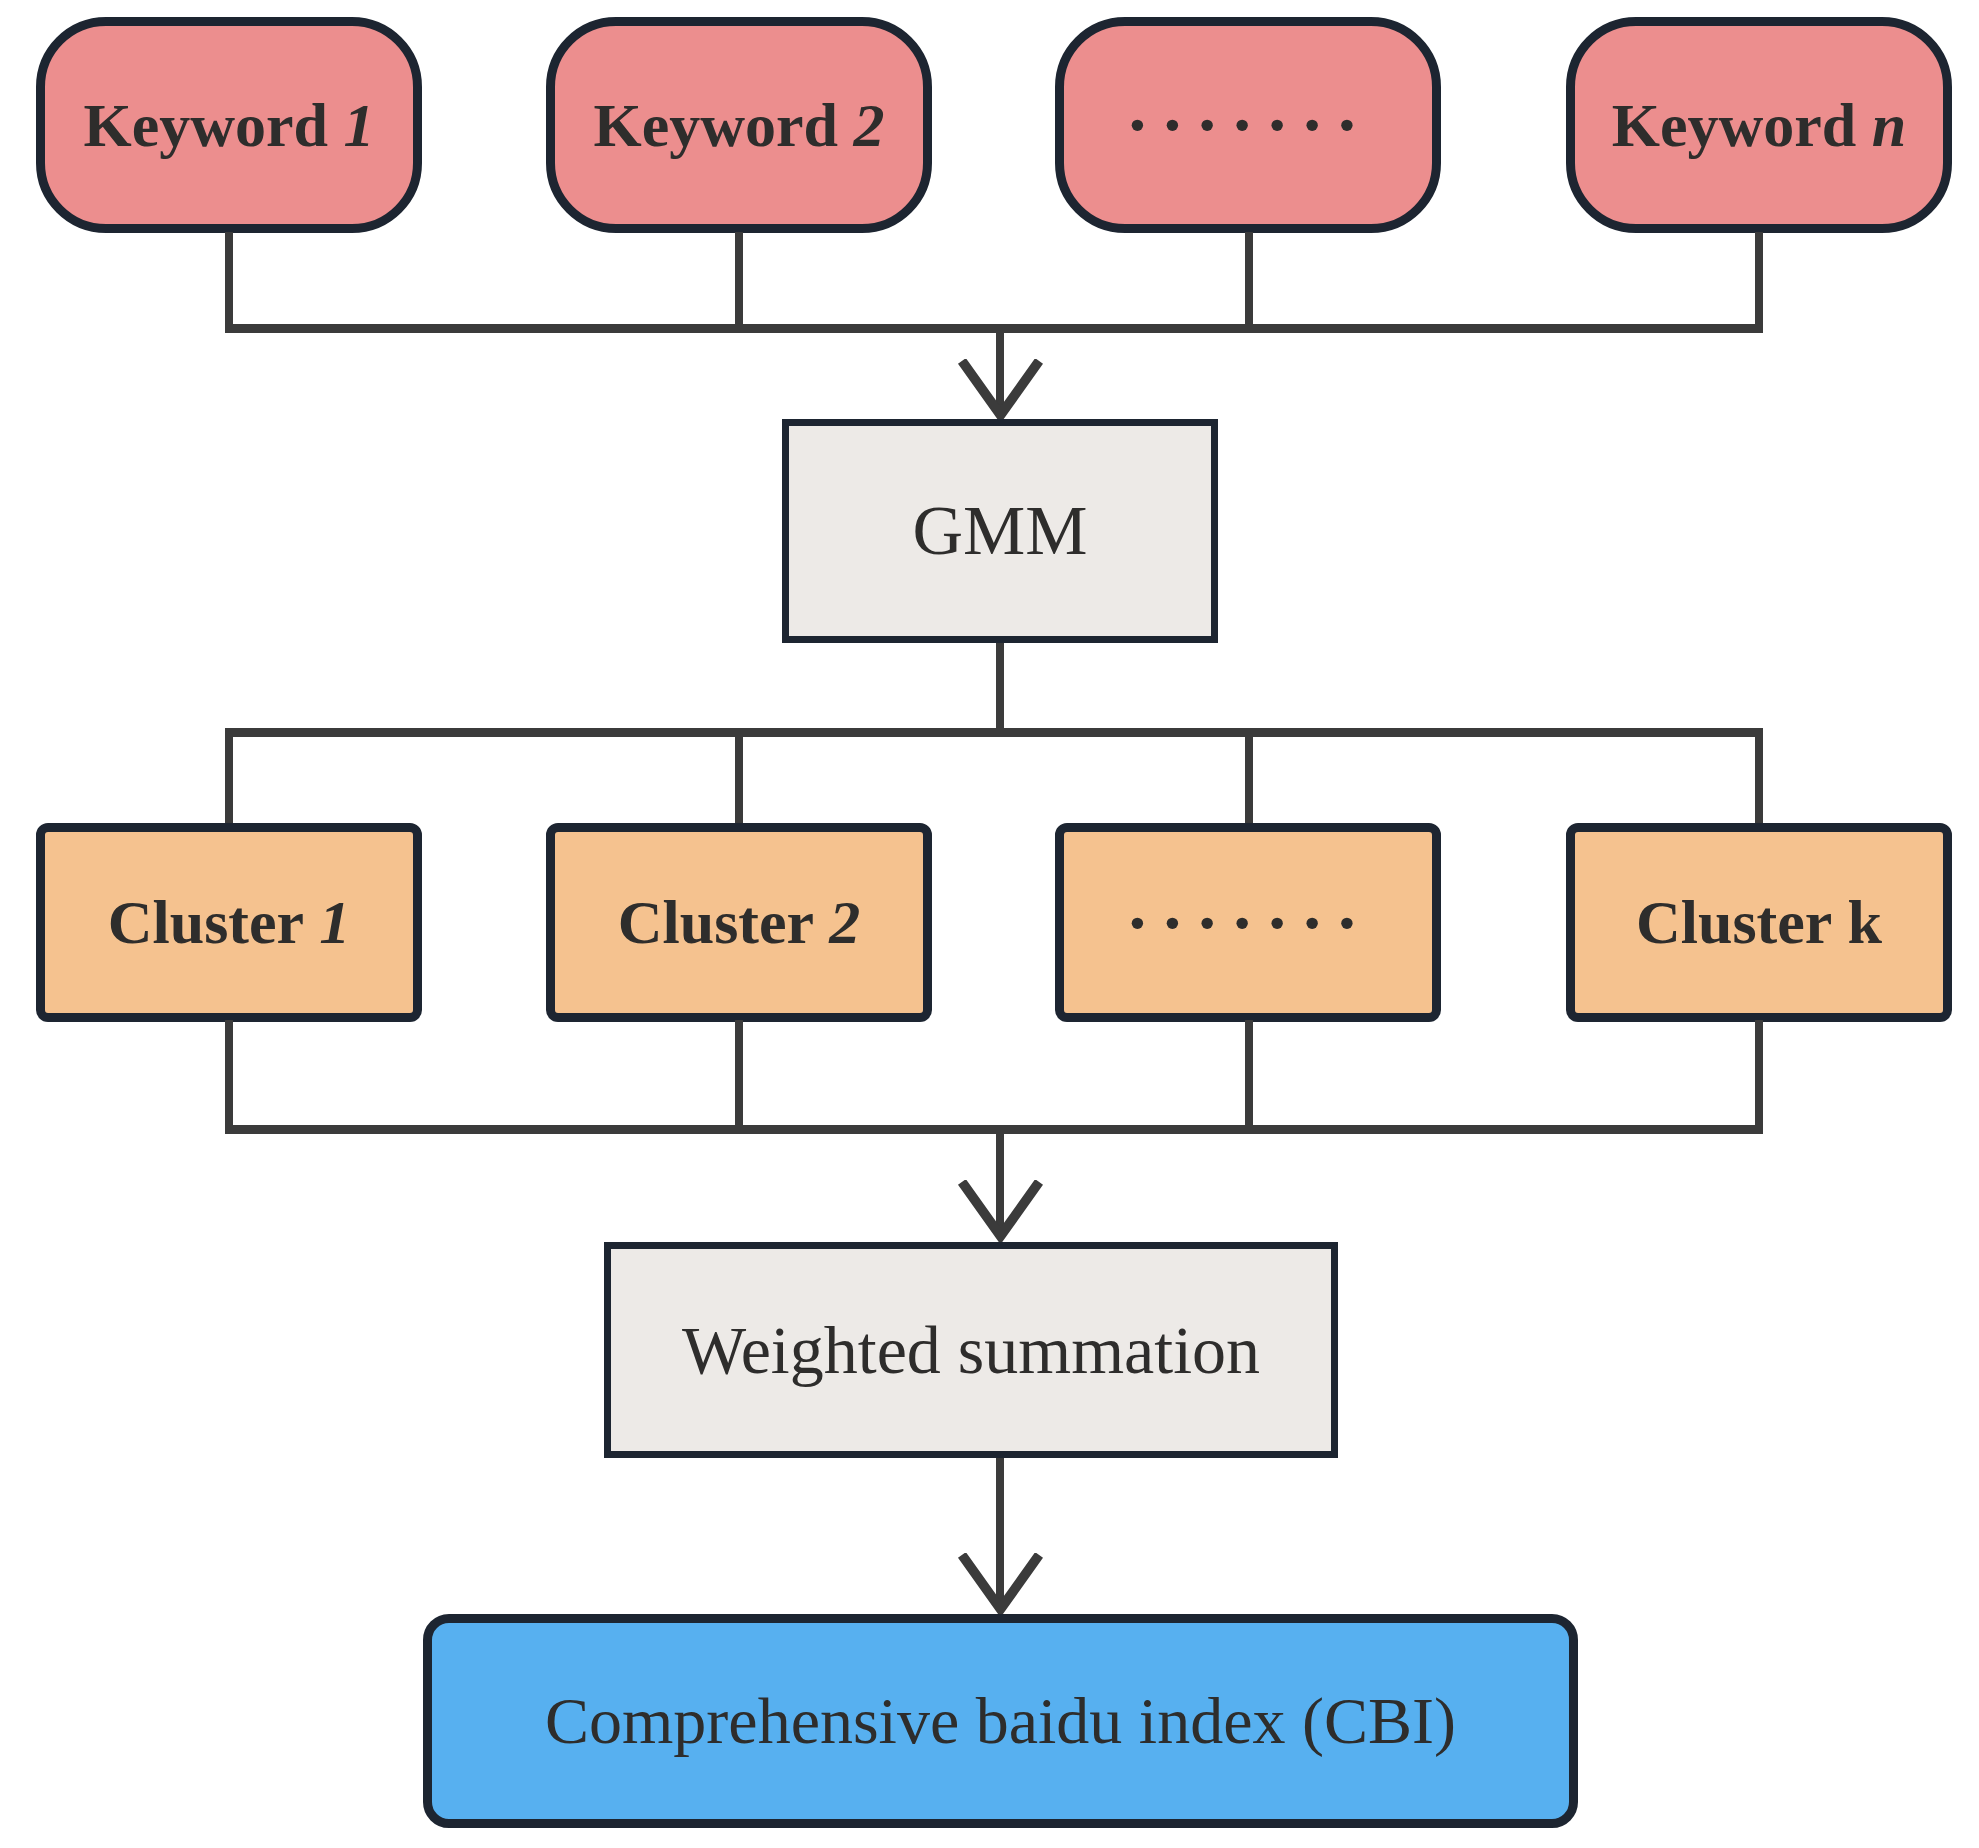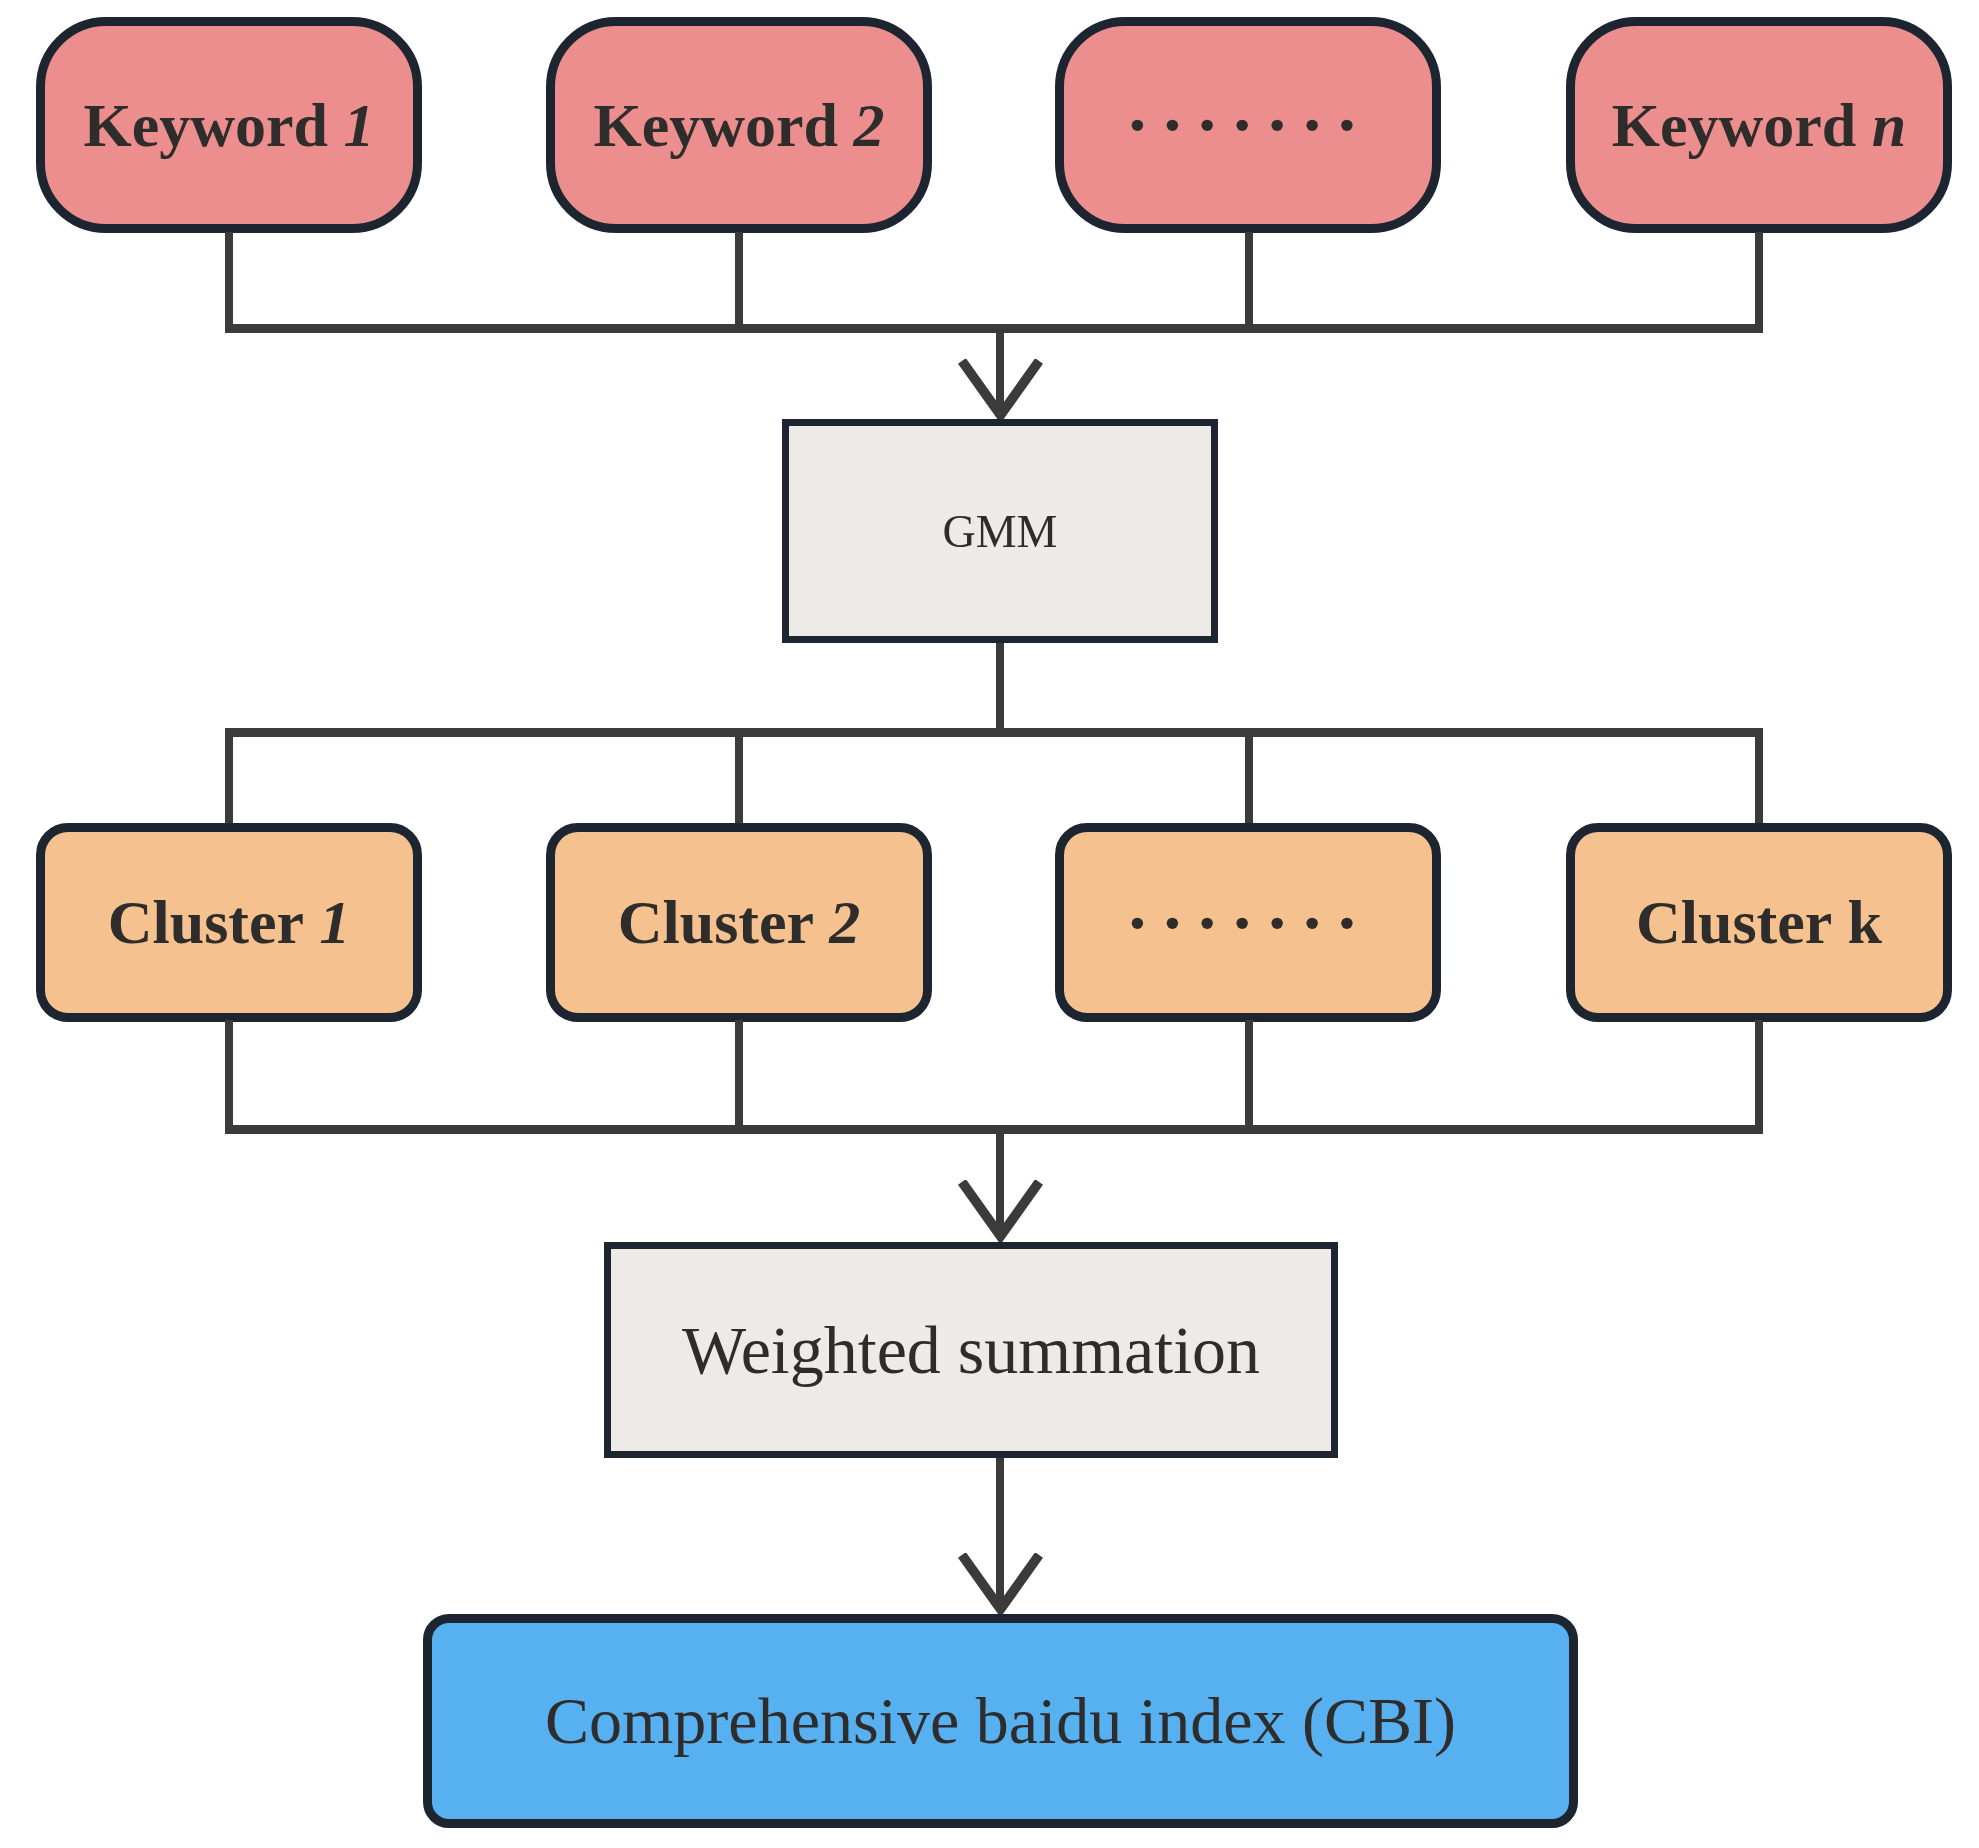--- a/index.html
+++ b/index.html
@@ -39,38 +39,38 @@
     color:var(--text);
     text-align:center;
   }
   .pill.keyword{
     height:216px;
     border-radius:70px;
     background:var(--keyword_fill);
   }
   .pill.cluster{
     height:199px;
-    border-radius:32px;
+    border-radius:12px;
     background:var(--cluster_fill);
   }
   .sfx{margin-left:15.4px;font-style:italic;}
   .sfx:empty{margin-left:0;}
   .sfx.upright{font-style:normal;}
   .pill .dots,
   .pill.is-dots{font-size:70px;letter-spacing:11.6px;}
   
   .process{
     position:absolute;
     box-sizing:border-box;
     border:7.7px solid var(--node_border);
     background:var(--process_fill);
     display:flex;
     align-items:center;
     justify-content:center;
-    font-size:46px;
+    font-size:70px;
     color:var(--text);
     text-align:center;
   }
   .process.cbi{
     background:var(--cbi_fill);
     border-radius:26px;
     border-width:9.7px;
     font-size:66px;
   }
   

